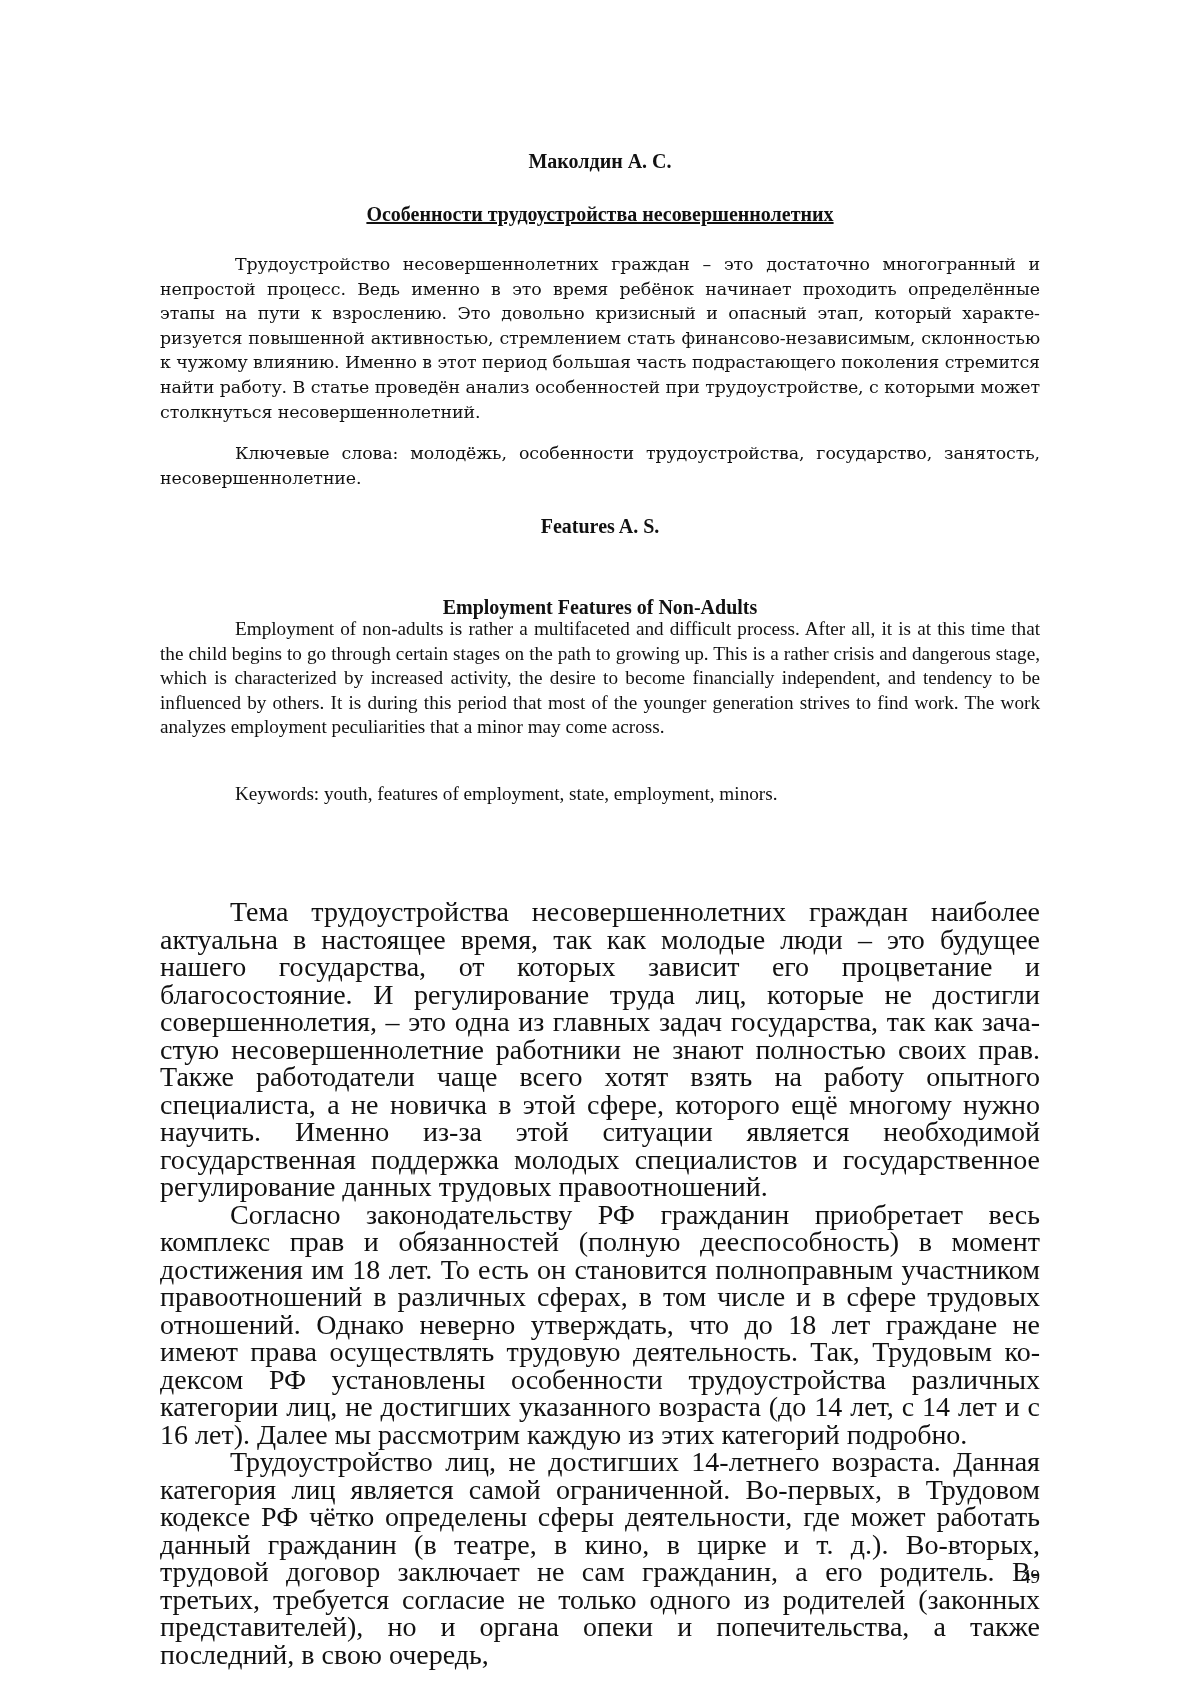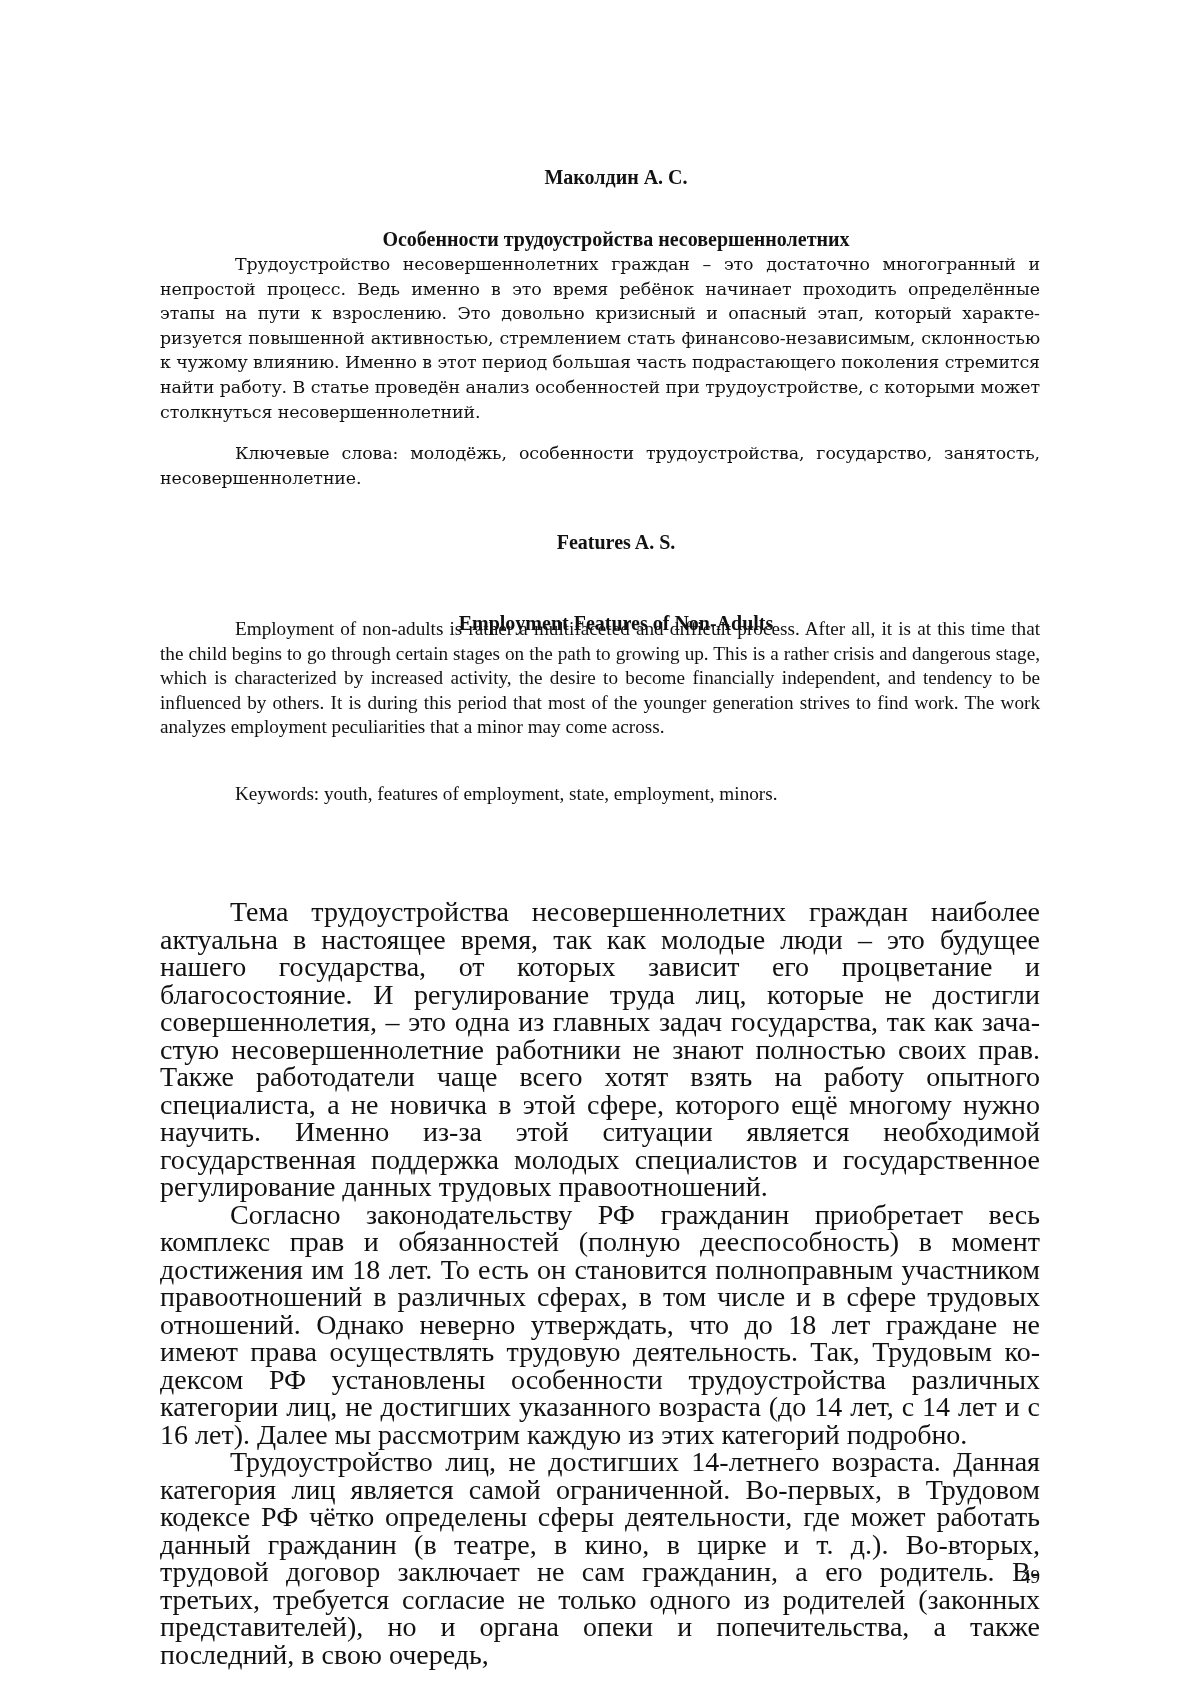--- a/index.html
+++ b/index.html
@@ -2,21 +2,21 @@
 <html><head>
   <meta charset="utf-8">
   <style>
     html, body { margin: 0; padding: 0; background: #ffffff; }
     body {
       width: 1200px; height: 1698px; position: relative; overflow: hidden;
       font-family: "Liberation Serif", "DejaVu Serif", serif; color: #111;
     }
     .page { position: absolute; left: 160px; top: 0; width: 880px; }
     .title {
-      text-align: center; font-weight: bold; font-size: 20px; margin: 16px;
+      text-align: center; font-weight: bold; font-size: 20px; margin: 0;
       position: absolute; left: 0; width: 880px;
     }
     .abstract {
       position: absolute; left: 0; width: 880px;
       font-size: 19.2px; line-height: 24.6px;
       text-align: justify; margin: 0; text-indent: 75px; hyphens: manual;
     }
     .abstract.ru { font-family: "DejaVu Serif", serif; font-size: 17.4px; letter-spacing: -0.1px; }
     .body-text { position: absolute; left: 0; width: 880px; top: 898px; }
     .body-text p {
@@ -26,21 +26,21 @@
     .page-number {
       position: absolute; left: 0; width: 880px; top: 1566px;
       text-align: right; font-size: 19px;
     }
   </style>
 </head>
 <body>
 
 <div class="page">
   <h2 class="title" style="top:150px;">Маколдин А. С.</h2>
-  <h2 class="title" style="top:212px;">Особенности трудоустройства несовершеннолетних</h2>
+  <h2 class="title" style="top:203px;text-decoration:underline;">Особенности трудоустройства несовершеннолетних</h2>
   <p class="abstract ru" style="top:252px;">Трудоустройство несовершеннолетних граждан – это достаточно многогранный и непростой процесс. Ведь именно в это время ребёнок начинает проходить определённые этапы на пути к взрослению. Это довольно кризисный и опасный этап, который характе­ризуется повышенной активностью, стремлением стать финансово-независимым, склонно­стью к чужому влиянию. Именно в этот период большая часть подрастающего поколения стремится найти работу. В статье проведён анализ особенностей при трудоустройстве, с которыми может столкнуться несовершеннолетний.</p>
   <p class="abstract ru" style="top:441px;">Ключевые слова: молодёжь, особенности трудоустройства, государство, заня­тость, несовершеннолетние.</p>
 
   <h2 class="title" style="top:515px;">Features A. S.</h2>
   <h2 class="title" style="top:596px;">Employment Features of Non-Adults</h2>
   <p class="abstract" style="top:617px;">Employment of non-adults is rather a multifaceted and difficult process. After all, it is at this time that the child begins to go through certain stages on the path to growing up. This is a rather crisis and dangerous stage, which is characterized by increased activity, the desire to become fi­nancially independent, and tendency to be influenced by others. It is during this period that most of the younger generation strives to find work. The work analyzes employment peculiarities that a minor may come across.</p>
   <p class="abstract" style="top:782px;">Keywords: youth, features of employment, state, employment, minors.</p>
 
   <div class="body-text">
     <p>Тема трудоустройства несовершеннолетних граждан наиболее актуальна в настоящее время, так как молодые люди – это будущее нашего государства, от кото­рых зависит его процветание и благосостояние. И регулирование труда лиц, которые не достигли совершеннолетия, – это одна из главных задач государства, так как зача­стую несовершеннолетние работники не знают полностью своих прав. Также работо­датели чаще всего хотят взять на работу опытного специалиста, а не новичка в этой сфере, которого ещё многому нужно научить. Именно из-за этой ситуации является необходимой государственная поддержка молодых специалистов и государственное регулирование данных трудовых правоотношений.</p>

